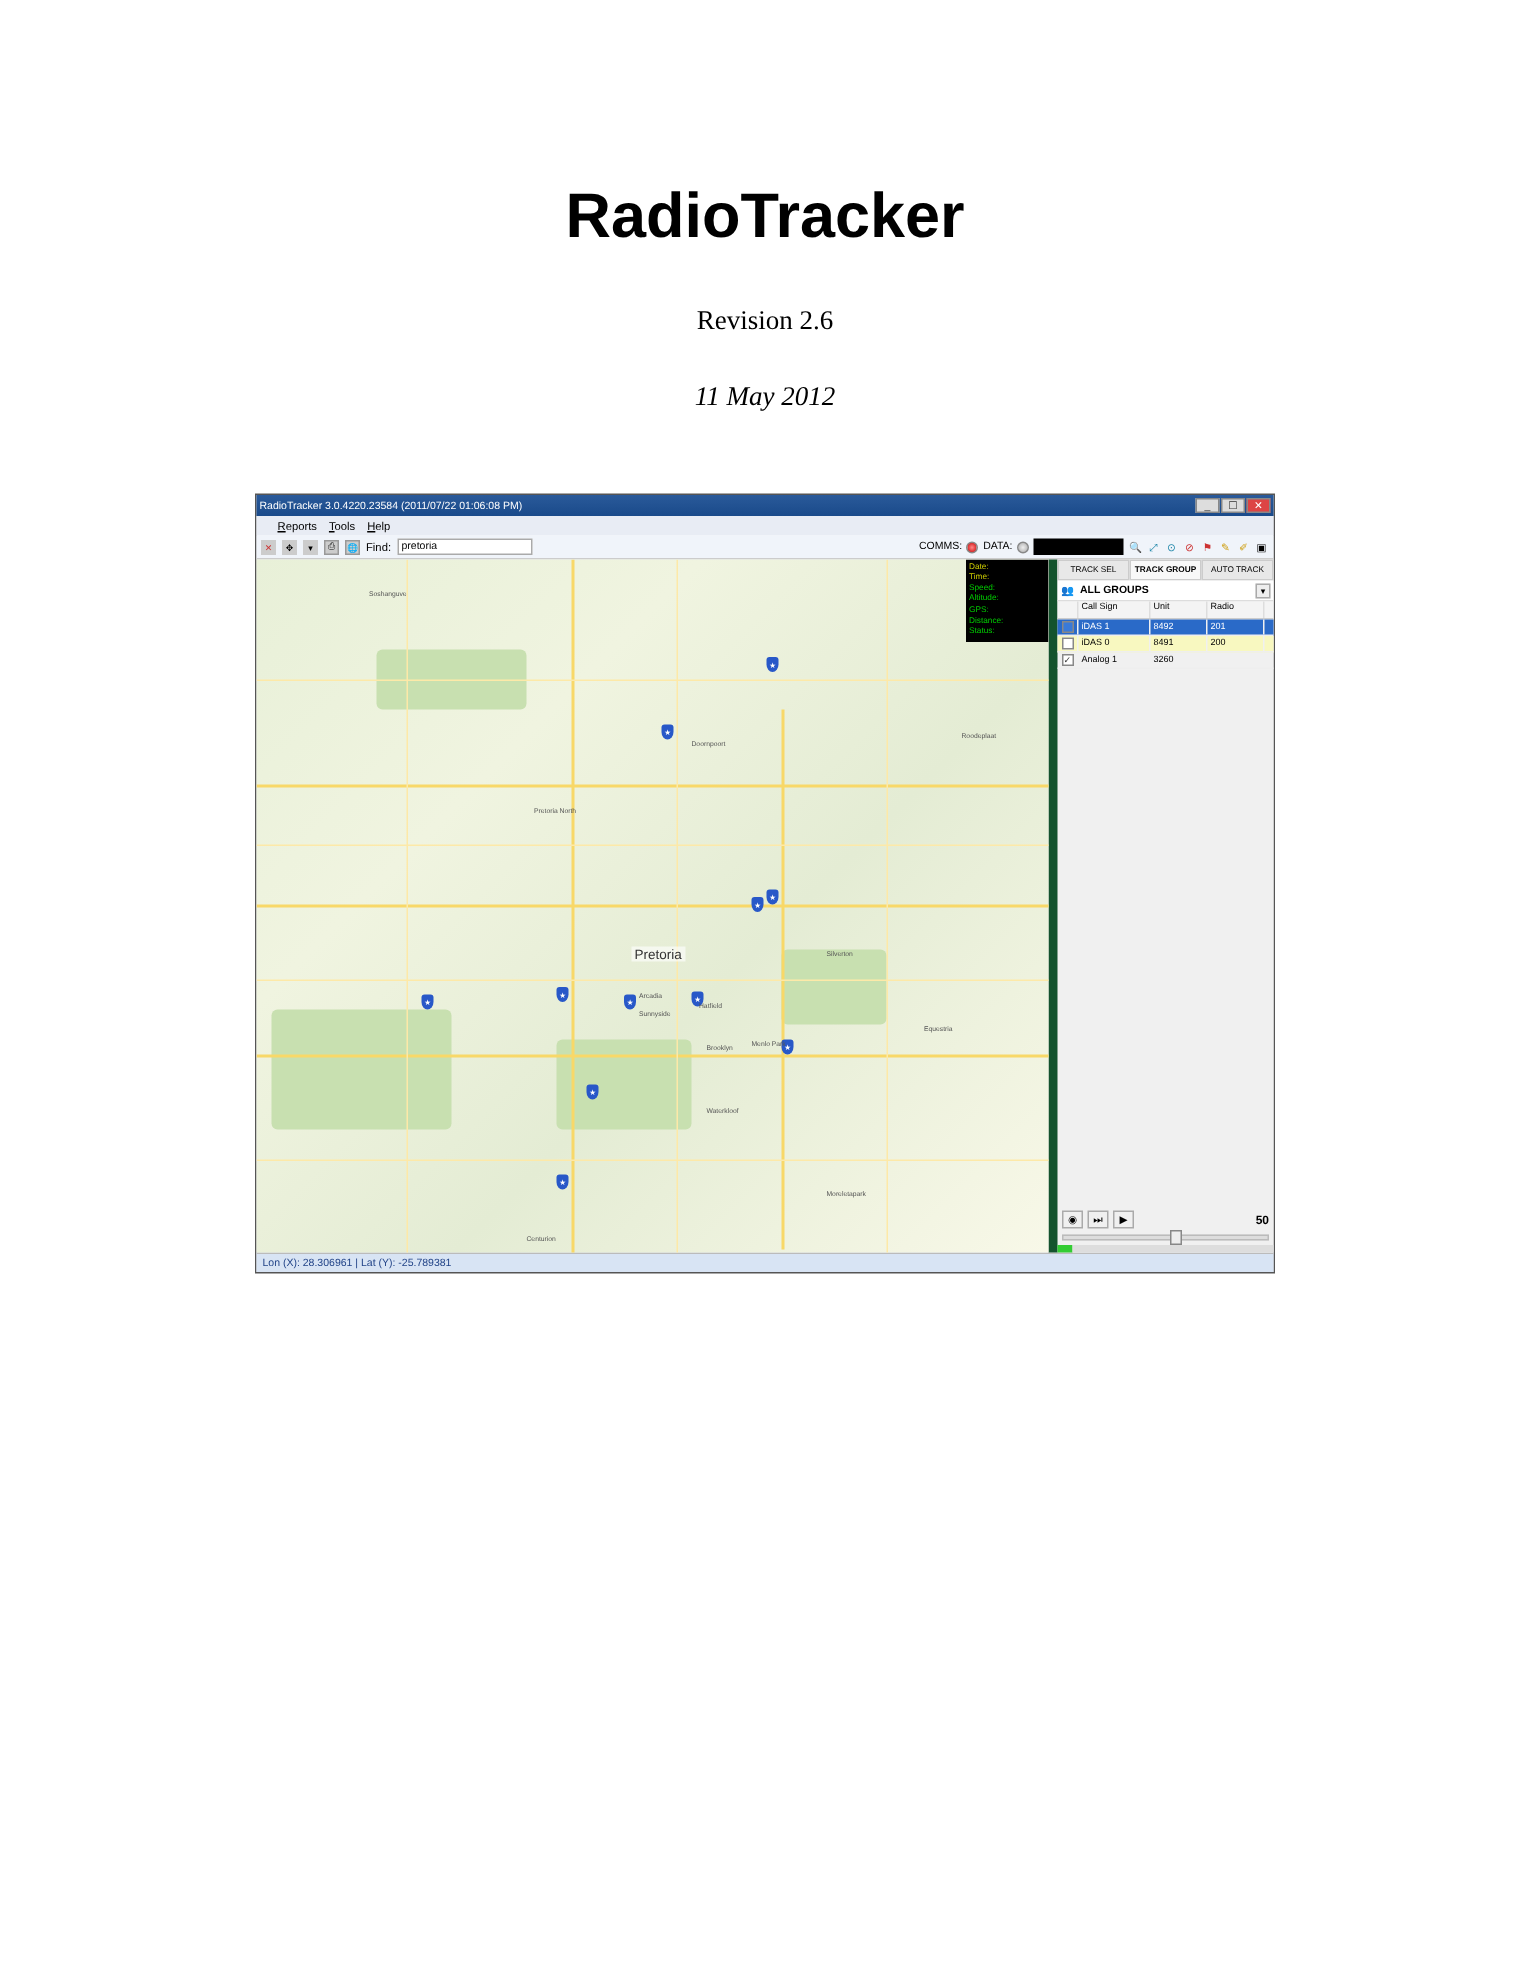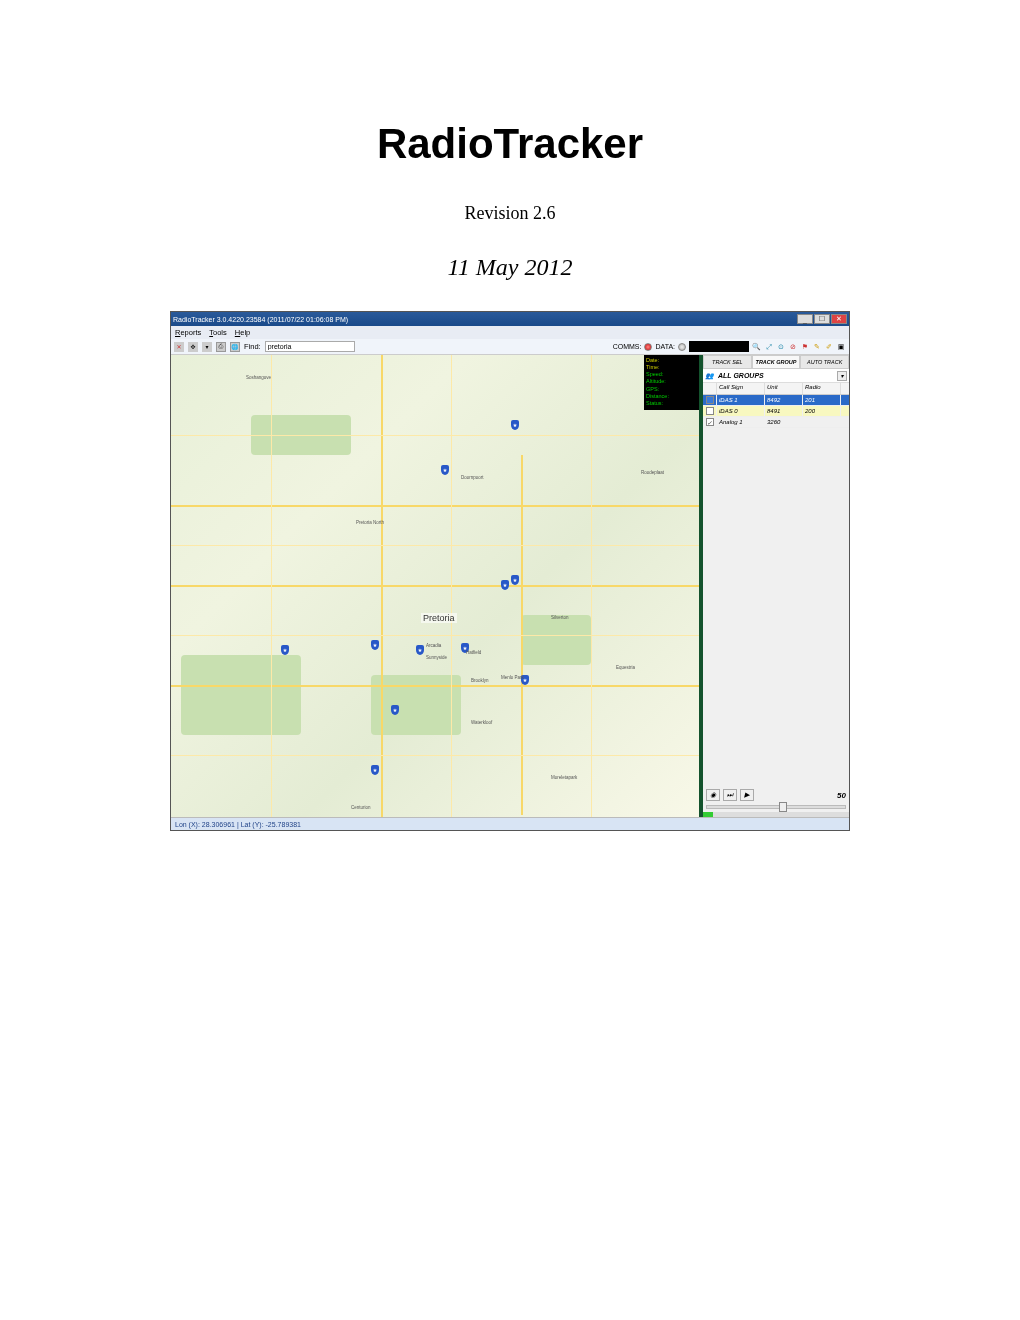--- a/index.html
+++ b/index.html
@@ -1,31 +1,31 @@
 <!DOCTYPE html>
 <html><head>
   <meta charset="utf-8">
   <style>
     * { margin: 0; padding: 0; box-sizing: border-box; }
     body { width: 1020px; height: 1320px; background: #fff; font-family: Arial, sans-serif; padding-top: 120px; }
     
     .doc-title { text-align: center; font-size: 42px; font-weight: bold; margin-bottom: 35px; }
     .doc-revision { text-align: center; font-size: 18px; font-family: "Times New Roman", serif; margin-bottom: 30px; }
-    .doc-date { text-align: center; font-size: 24px; font-style: italic; font-family: "Times New Roman", serif; margin-bottom: 30px; }
+    .doc-date { text-align: center; font-size: 18px; font-style: italic; font-family: "Times New Roman", serif; margin-bottom: 54px; }
     
     .app-window { width: 680px; height: 520px; margin: 0 auto; border: 1px solid #555; background: #fff; display: flex; flex-direction: column; font-size: 7px; }
     
     .titlebar { background: linear-gradient(#2a5a9a, #1a4a8a); height: 14px; display: flex; align-items: center; justify-content: space-between; color: #fff; padding: 0 2px; font-size: 7px; }
     .titlebar-text { white-space: nowrap; }
     .titlebar-btns { display: flex; gap: 1px; }
     .tbtn { width: 16px; height: 10px; font-size: 7px; display: flex; align-items: center; justify-content: center; border: 1px solid #888; }
     .tbtn-close { background: #d44; color: #fff; }
     .tbtn-other { background: #ddd; color: #333; }
     
-    .menubar { background: #e8ecf4; height: 13px; display: flex; align-items: center; padding: 0 4px; gap: 8px; font-size: 7.5px; }
+    .menubar { background: #e8ecf4; height: 13px; display: flex; align-items: center; padding: 0 14px; gap: 8px; font-size: 7.5px; }
     .menubar span u { text-decoration: underline; }
     
     .toolbar { background: #f0f4fa; height: 16px; display: flex; align-items: center; padding: 0 3px; gap: 4px; border-bottom: 1px solid #ccc; }
     .tb-icon { width: 10px; height: 10px; background: #ccc; border: 1px solid #999; display: flex; align-items: center; justify-content: center; font-size: 6px; }
     .find-label { font-size: 7.5px; }
     .find-input { width: 90px; height: 11px; border: 1px solid #aaa; background: #fff; font-size: 7px; padding: 0 2px; }
     .toolbar-right { margin-left: auto; display: flex; align-items: center; gap: 3px; font-size: 7px; }
     .led { width: 8px; height: 8px; border-radius: 50%; border: 1px solid #888; }
     .led-red { background: radial-gradient(#f88,#c00); }
     .led-grey { background: radial-gradient(#eee,#aaa); }
@@ -43,21 +43,21 @@
     .road2 { position: absolute; background: #fde9a8; }
     .road2-h { height: 1px; }
     .road2-v { width: 1px; }
     .marker { position: absolute; width: 8px; height: 10px; background: #2858c8; border-radius: 2px 2px 50% 50%; font-size: 5px; color: #fff; display: flex; align-items: center; justify-content: center; }
     .place { position: absolute; font-size: 4.5px; color: #555; white-space: nowrap; }
     .green-patch { position: absolute; background: #c8e0b0; border-radius: 4px; }
     
     .overlay-box { position: absolute; top: 0; right: 0; width: 55px; height: 55px; background: #000; color: #0c0; font-size: 5.5px; padding: 2px; line-height: 1.3; }
     .overlay-box .yellow { color: #cc0; }
     
-    .right-panel { width: 150px; background: #f0f0f0; border-left: 4px solid #14532d; display: flex; flex-direction: column; font-style: italic; }
+    .right-panel { width: 150px; background: #f0f0f0; border-left: 6px solid #14532d; display: flex; flex-direction: column; }
     .panel-tabs { display: flex; height: 14px; }
     .panel-tab { flex: 1; font-size: 5.5px; display: flex; align-items: center; justify-content: center; border: 1px solid #ccc; background: #e8e8e8; }
     .panel-tab.active { background: #f8f8f8; font-weight: bold; }
     .group-row { height: 14px; display: flex; align-items: center; padding: 0 2px; background: #fff; border-bottom: 1px solid #ddd; }
     .group-row .icon { width: 10px; height: 10px; margin-right: 3px; display: flex; align-items: center; justify-content: center; font-size: 7px; }
     .group-row .label { flex: 1; font-size: 7px; font-weight: bold; }
     .group-row .chev { width: 10px; height: 10px; border: 1px solid #aaa; background: #eee; display: flex; align-items: center; justify-content: center; font-size: 6px; }
     .asset-head { display: flex; height: 12px; background: #f4f4f4; border-bottom: 1px solid #ccc; font-size: 6px; }
     .asset-head > div { border-right: 1px solid #ddd; padding: 1px 2px; }
     .asset-row { display: flex; height: 11px; font-size: 6px; border-bottom: 1px solid #eee; }

